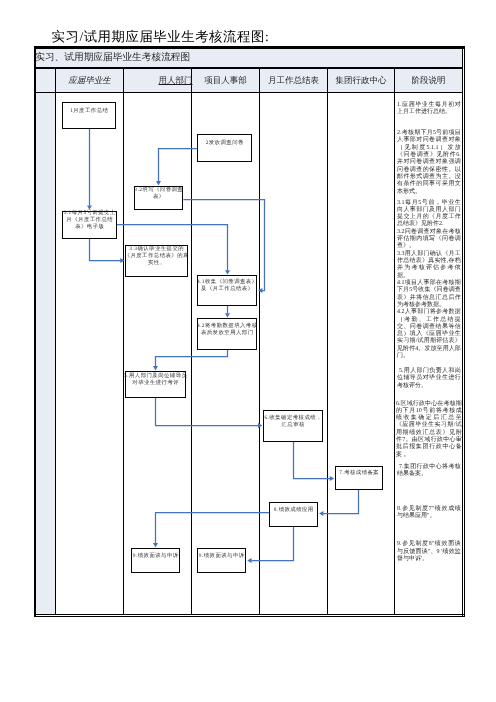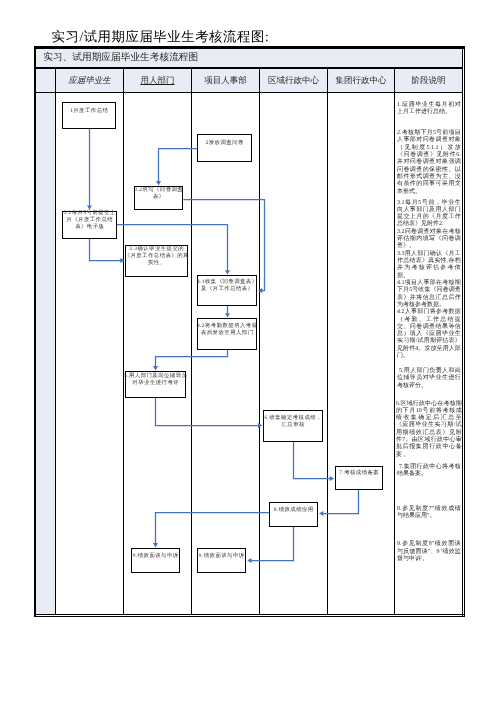--- a/index.html
+++ b/index.html
@@ -7,21 +7,21 @@
        font-family:"Liberation Serif",serif;color:#000;
        -webkit-font-smoothing:antialiased;text-rendering:geometricPrecision;}
   #page{position:relative;width:496px;height:702px;transform:translateZ(0);}
 
   #doc-title{position:absolute;left:37.5px;top:29px;font-size:13.4px;line-height:15px;letter-spacing:0.55px;
              white-space:nowrap;color:#000;margin-left:14px;}
   .ob{position:absolute;background:#000;}
   .ib{position:absolute;background:#000;}
   .fill{position:absolute;background:#e8ecf4;}
 
-  .cap{position:absolute;font-size:9.7px;line-height:12px;color:#1c1c1c;white-space:nowrap;margin-left:8px;}
+  .cap{position:absolute;font-size:9.7px;line-height:12px;color:#1c1c1c;white-space:nowrap;}
   .hdr{position:absolute;font-size:8.5px;line-height:10px;color:#1c1c1c;text-align:center;}
 
   
   .fbox{position:absolute;box-sizing:border-box;border:1.3px solid #060606;background:#fff;
         display:flex;align-items:center;justify-content:center;text-align:center;padding-bottom:9px;
         font-size:5.4px;letter-spacing:0.45px;line-height:7.0px;color:#343434;}
   .fbox span{display:block;width:calc(100% + 5.2px);margin-left:-2.15px;margin-right:-2.6px;}
 
   
   .note{position:absolute;width:63.8px;font-size:6px;line-height:7.32px;color:#282828;
@@ -53,23 +53,23 @@
   <div class="ib" style="left:54.9px;top:67.4px;width:1.05px;height:547.5px;"></div>
   <div class="ib" style="left:122.9px;top:67.4px;width:1.05px;height:547.5px;"></div>
   <div class="ib" style="left:190.9px;top:67.4px;width:1.05px;height:547.5px;"></div>
   <div class="ib" style="left:259.1px;top:67.4px;width:1.05px;height:547.5px;"></div>
   <div class="ib" style="left:327.1px;top:67.4px;width:1.05px;height:547.5px;"></div>
   <div class="ib" style="left:394.1px;top:67.4px;width:1.05px;height:547.5px;"></div>
 
   <div class="cap" style="left:35.2px;top:51.8px;">实习、试用期应届毕业生考核流程图</div>
 
   <div class="hdr" style="left:56px;top:75.2px;width:67px;font-style:italic;">应届毕业生</div>
-  <div class="hdr" style="left:124px;top:75.2px;width:67px;text-decoration:underline;">用人部门</div>
+  <div class="hdr" style="left:142px;top:75.2px;width:67px;text-decoration:underline;">用人部门</div>
   <div class="hdr" style="left:192px;top:75.2px;width:67px;text-align:center;">项目人事部</div>
-  <div class="hdr" style="left:260px;top:75.2px;width:67px;">区域行政中心</div>
+  <div class="hdr" style="left:260px;top:75.2px;width:67px;">月工作总结表</div>
   <div class="hdr" style="left:328px;top:75.2px;width:66px;">集团行政中心</div>
   <div class="hdr" style="left:395px;top:75.2px;width:67px;">阶段说明</div>
 
   <svg id="wires" viewBox="0 0 496 702" xmlns="http://www.w3.org/2000/svg">
     <g fill="none" stroke="#4372c3" stroke-width="1.25" stroke-linecap="butt" stroke-linejoin="miter">
       <path d="M89.5,129 L89.5,205.7"></path>
       <path d="M197,148.5 L158.5,148.5 L158.5,181.3"></path>
       <path d="M89.5,239 L89.5,260.5 L120.5,260.5"></path>
       <path d="M117,224.5 L227.5,224.5 L227.5,270.5"></path>
       <path d="M183.3,199.5 L264.5,199.5 L264.5,290.5 L262.1,290.5"></path>

